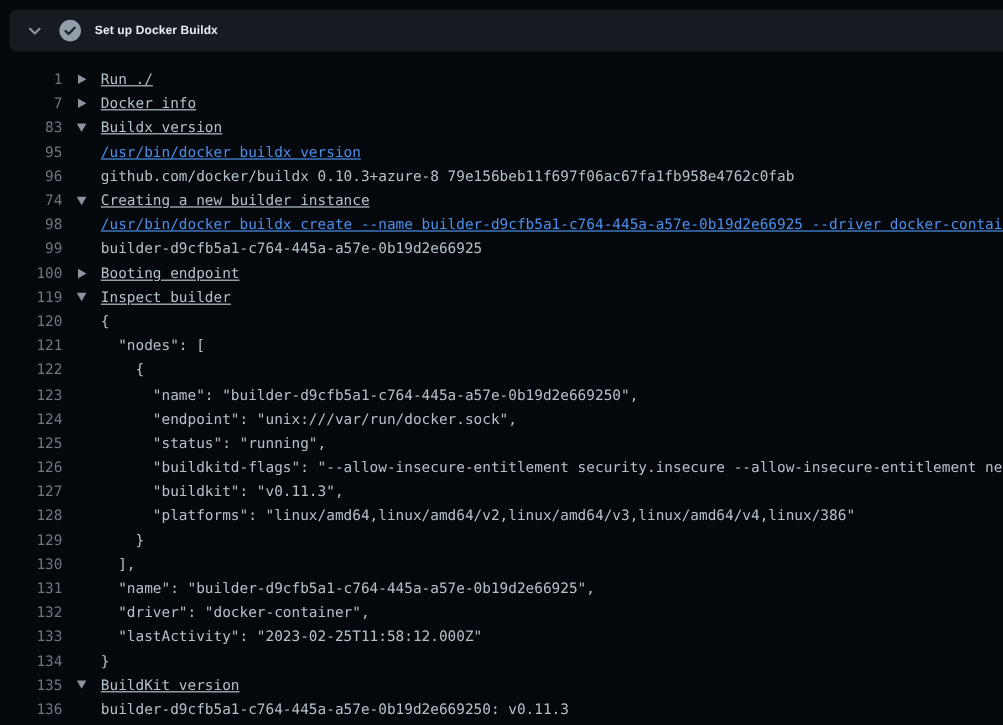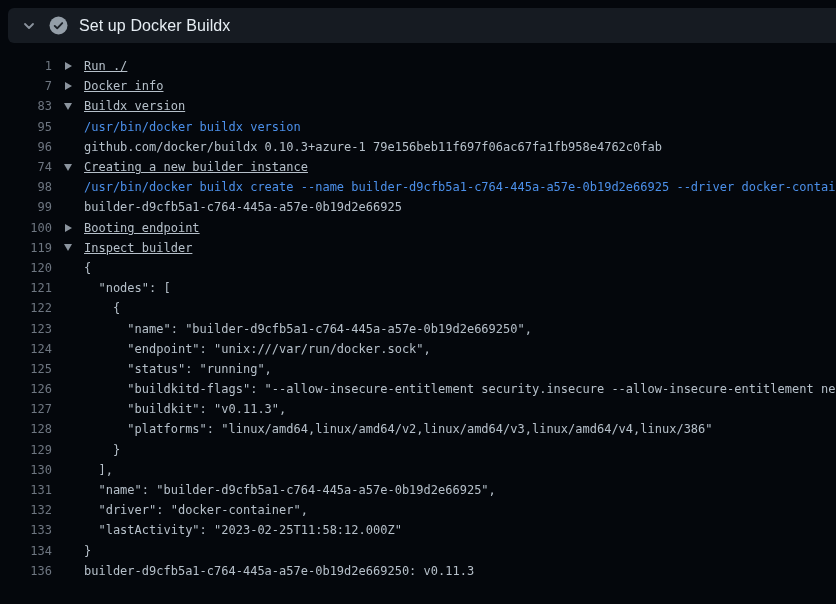--- a/index.html
+++ b/index.html
@@ -20,22 +20,22 @@
     border-radius: 6px 0 0 6px;
     display: flex; align-items: center;
     padding-left: 13px;
     cursor: pointer;
   }
   .chevron-wrap { width: 16px; height: 16px; flex: none; display: flex; align-items: center; justify-content: center; }
   .check-wrap { width: 19px; height: 19px; flex: none; margin-left: 12px; display: flex; align-items: center; justify-content: center; }
   .step-title {
     margin-left: 11px;
     font-family: "Liberation Sans", "DejaVu Sans", sans-serif;
-    font-size: 16px;
-    font-weight: 400;
+    font-size: 10px;
+    font-weight: 700;
     color: var(--header_text, #e6edf3);
     letter-spacing: 0.1px;
   }
 
   
   .log {
     position: absolute;
     left: 0; top: 43px; right: 0; bottom: 0;
     padding-top: 13px;
     font-family: "DejaVu Sans Mono", "Liberation Mono", monospace;
@@ -53,21 +53,21 @@
     width: 52px; flex: none;
     text-align: right;
     color: var(--line_number, #6e7681);
     cursor: pointer;
   }
   .arrow {
     width: 32px; flex: none;
     display: flex; align-items: center; justify-content: center;
   }
   .txt { color: var(--text, #b6c0ca); flex: none; }
-  .txt.command { color: var(--command, #4c90ea); }
+  .txt.command { color: var(--command, #4c90ea); text-decoration: underline; }
   .txt.group { cursor: pointer; text-decoration: underline; }
 
   .tri-r {
     width: 0; height: 0;
     border-left: 7px solid var(--icon_gray, #8b949e);
     border-top: 4.5px solid transparent;
     border-bottom: 4.5px solid transparent;
     cursor: pointer;
   }
   .tri-d {
@@ -119,21 +119,21 @@
 
   <div class="row">
     <span class="num">95</span>
     <span class="arrow"></span>
     <span class="txt command">/usr/bin/docker buildx version</span>
   </div>
 
   <div class="row">
     <span class="num">96</span>
     <span class="arrow"></span>
-    <span class="txt output">github.com/docker/buildx 0.10.3+azure-1 79e156beb11f697f06ac67fa1fb958e4762c0fab</span>
+    <span class="txt output">github.com/docker/buildx 0.10.3+azure-8 79e156beb11f697f06ac67fa1fb958e4762c0fab</span>
   </div>
 
   <div class="row">
     <span class="num">74</span>
     <span class="arrow"><span class="tri-d"></span></span>
     <span class="txt group">Creating a new builder instance</span>
   </div>
 
   <div class="row">
     <span class="num">98</span>
@@ -242,20 +242,25 @@
     <span class="arrow"></span>
     <span class="txt output">  "lastActivity": "2023-02-25T11:58:12.000Z"</span>
   </div>
 
   <div class="row">
     <span class="num">134</span>
     <span class="arrow"></span>
     <span class="txt output">}</span>
   </div>
 
+  <div class="row">
+    <span class="num">135</span>
+    <span class="arrow"><span class="tri-d"></span></span>
+    <span class="txt group">BuildKit version</span>
+  </div>
 
   <div class="row">
     <span class="num">136</span>
     <span class="arrow"></span>
     <span class="txt output">builder-d9cfb5a1-c764-445a-a57e-0b19d2e669250: v0.11.3</span>
   </div>
 </div>
 
 </div>
 

